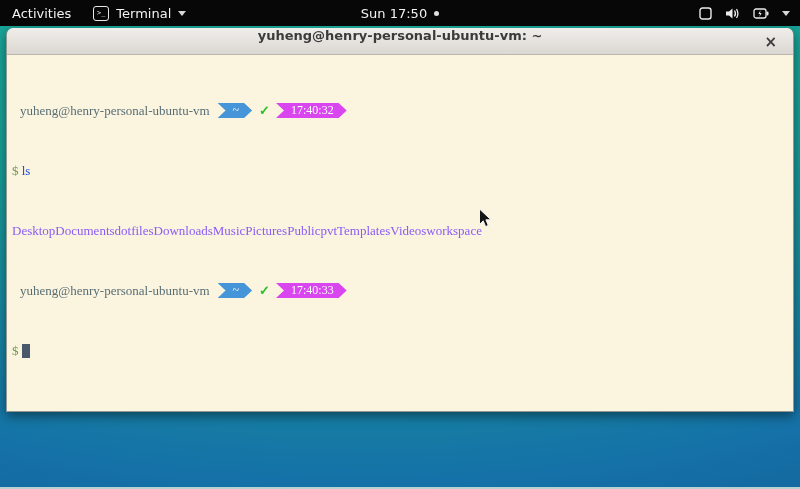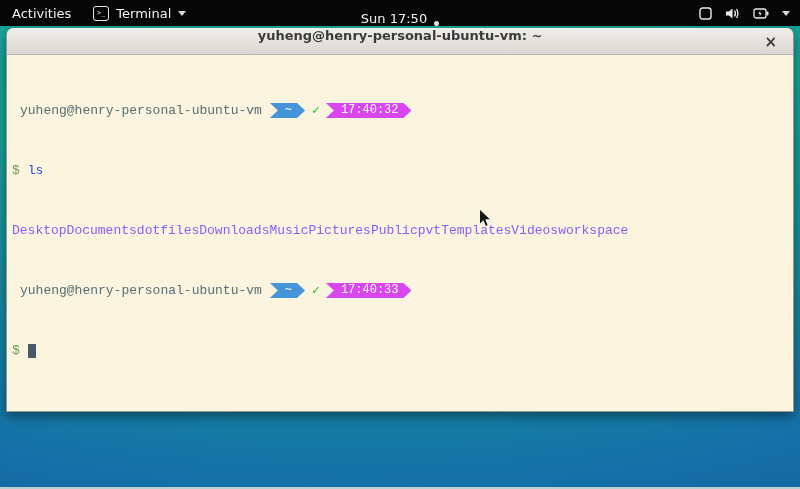--- a/index.html
+++ b/index.html
@@ -14,21 +14,21 @@
     display:flex;align-items:center;color:#f2f2f2;font-size:13px;z-index:50;
   }
   .activities{padding:0 12px;height:18px;display:flex;align-items:center;cursor:default;}
   .appmenu{display:flex;align-items:center;gap:7px;padding:0 10px;height:26px;}
   .term-glyph{
     width:14px;height:13px;border:1px solid #e8e8e8;border-radius:3px;
     font-family:"DejaVu Sans Mono",monospace;font-size:7px;line-height:12px;
     text-align:center;color:#e8e8e8;display:inline-block;
   }
   .caret-down{width:0;height:0;border-left:4px solid transparent;border-right:4px solid transparent;border-top:5px solid #d8d8d8;display:inline-block;}
-  .clock-wrap{position:absolute;left:0;top:0;width:100%;height:26px;display:flex;align-items:flex-end;justify-content:center;gap:7px;pointer-events:none;}
+  .clock-wrap{position:absolute;left:0;top:0;width:100%;height:26px;display:flex;align-items:center;justify-content:center;gap:7px;pointer-events:none;}
   .clock-wrap>*{pointer-events:auto;}
   .notif-dot{width:5px;height:5px;border-radius:50%;background:#e0e0e0;display:inline-block;}
   .sysicons{margin-left:auto;display:flex;align-items:center;gap:13px;padding-right:10px;height:26px;}
   .sysicons svg{display:block;}
   
   .window{
     position:absolute;left:6px;top:28px;width:788px;height:384px;box-sizing:border-box;
     border:1px solid rgba(20,40,50,.45);border-top:none;border-radius:7px 7px 0 0;
     box-shadow:0 4px 12px rgba(0,0,0,.45);background:#fbf4df;
   }
@@ -37,21 +37,21 @@
     background:linear-gradient(#f0eeeb,#dbd7d2);border-bottom:1px solid #bab5af;
     display:flex;justify-content:center;position:relative;
   }
   .title{font-size:13px;font-weight:bold;color:#3b3b3b;}
   .close-btn{
     position:absolute;right:12px;top:0;height:27px;display:flex;align-items:center;
     font-size:15px;font-weight:bold;color:#3a3a3a;cursor:default;padding:0 4px;
   }
   .term{
     height:320px;box-sizing:border-box;padding:3px 5px;overflow:hidden;
-    font-family:Liberation Mono, monospace;font-size:13px;line-height:15px;
+    font-family:Liberation Serif, serif;font-size:13px;line-height:15px;
     color:#586e75;white-space:pre;
   }
   .tline{height:15px;display:flex;align-items:center;white-space:pre;}
   .prompt-line{padding-left:8px;}
   .pl-seg{
     display:inline-block;height:15px;line-height:15px;padding:0 13px 0 15px;margin-left:8px;
     clip-path:polygon(0 0, calc(100% - 8px) 0, 100% 50%, calc(100% - 8px) 100%, 0 100%, 8px 50%);
     color:#fff;font-size:12px;
   }
   .pl-blue{background:#4695d8;}

